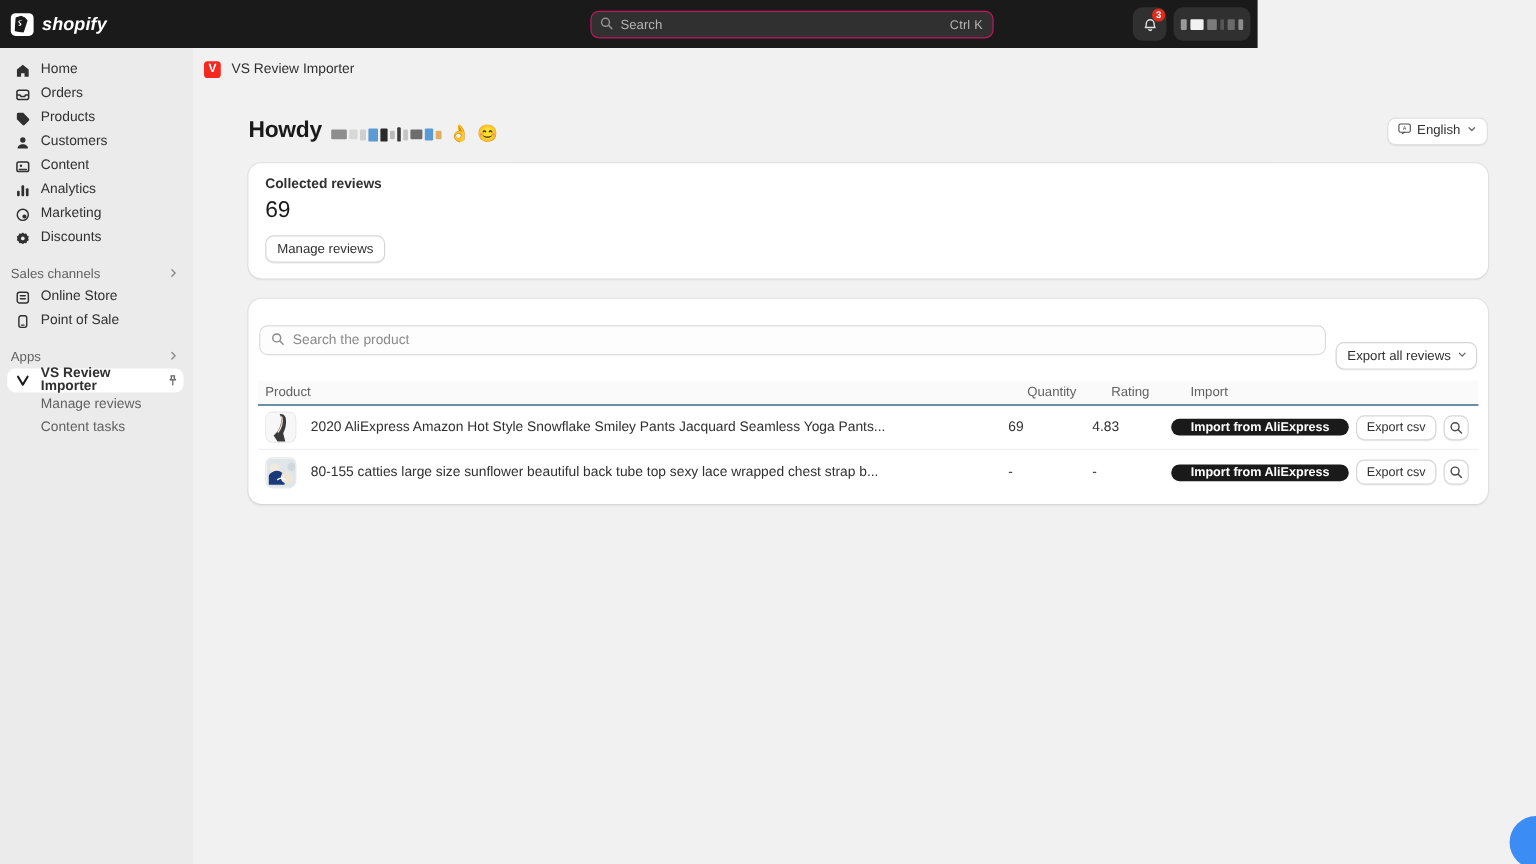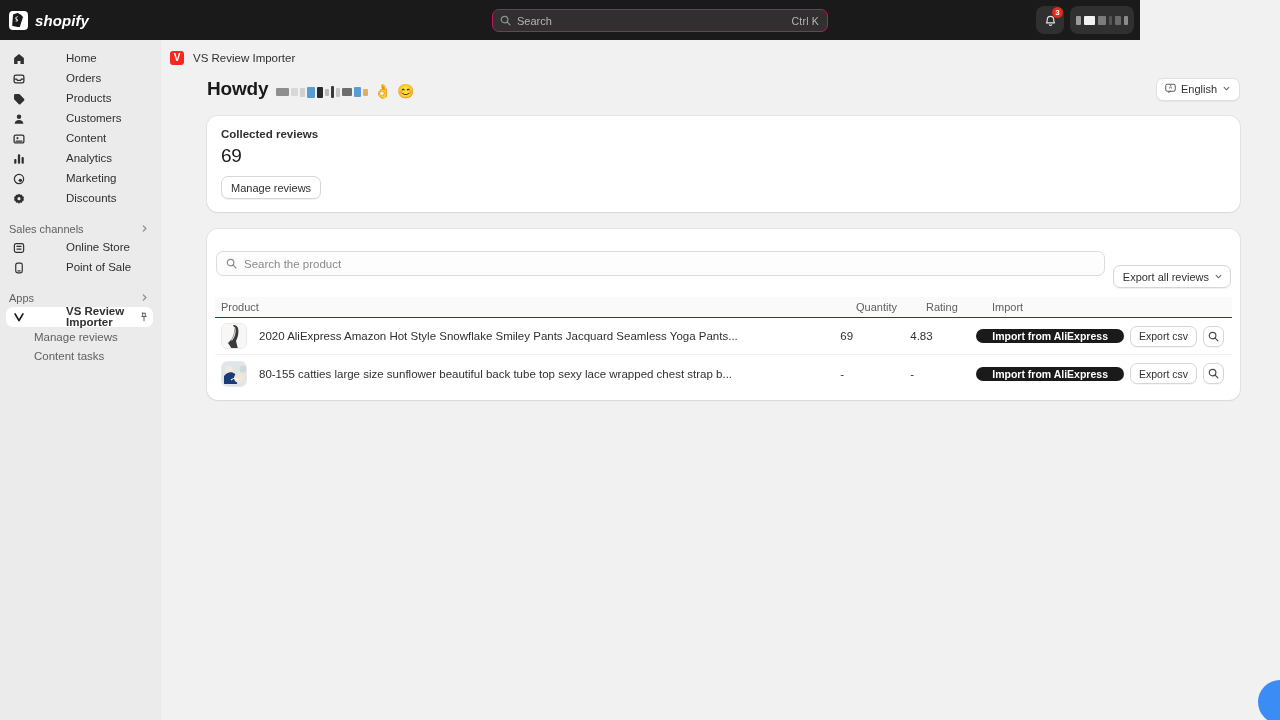--- a/index.html
+++ b/index.html
@@ -7,21 +7,21 @@
     width: 1280px; height: 720px;
     font-family: "Liberation Sans", sans-serif;
     background: #f1f1f1;
     overflow: hidden;
     -webkit-font-smoothing: antialiased;
   }
 
   
   .topbar {
     position: absolute; top: 0; left: 0;
-    width: 1140px; height: 40px;
+    width: 1048px; height: 40px;
     background: #1a1a1a;
     display: flex; align-items: center;
     z-index: 50;
   }
   .brand {
     display: flex; align-items: center; gap: 7px;
     padding-left: 9px; width: 200px;
   }
   .brand-mark {
     width: 19px; height: 19px; border-radius: 4px;
@@ -81,21 +81,21 @@
     padding-top: 9px;
     font-size: 11.5px;
   }
   .nav-item {
     display: flex; align-items: center;
     height: 20px; margin: 0 8px 0 6px;
     padding-left: 6px; border-radius: 7px;
     color: #303030; gap: 8px;
   }
   .nav-item .ico { width: 14px; display:flex; align-items:center; justify-content:center; flex:0 0 14px; }
-  .nav-item .lbl { line-height: 1; margin-left: 32px; }
+  .nav-item .lbl { line-height: 1; }
   .nav-item.active { background: #ffffff; }
   .nav-item.active .lbl { font-weight: 600; }
 
   .nav-section {
     display: flex; align-items: center; justify-content: space-between;
     margin: 14px 12px 3px 9px;
     color: #616161; font-size: 11px;
   }
   .sub-item {
     display: flex; align-items: center;
@@ -133,21 +133,21 @@
     align-items: center; justify-content: center;
     color: #fff; font-size: 10px; font-weight: 700;
     line-height: 1;
   }
   .app-crumb-label { font-size: 11.5px; color: #303030; }
 
   .content { padding: 0 40px 0 46px; }
 
   .greet-row {
     display: flex; align-items: center; justify-content: space-between;
-    margin-top: 8px; height: 26px;
+    margin-top: 28px; height: 26px;
   }
   .greet {
     display: flex; align-items: flex-end; gap: 6px;
     font-size: 19px; font-weight: 700; color: #1a1a1a;
     letter-spacing: -.2px;
   }
   .greet .redact {
     display: inline-flex; align-items: center; gap: 2px;
     margin-left: 2px; margin-bottom: 2px;
   }

